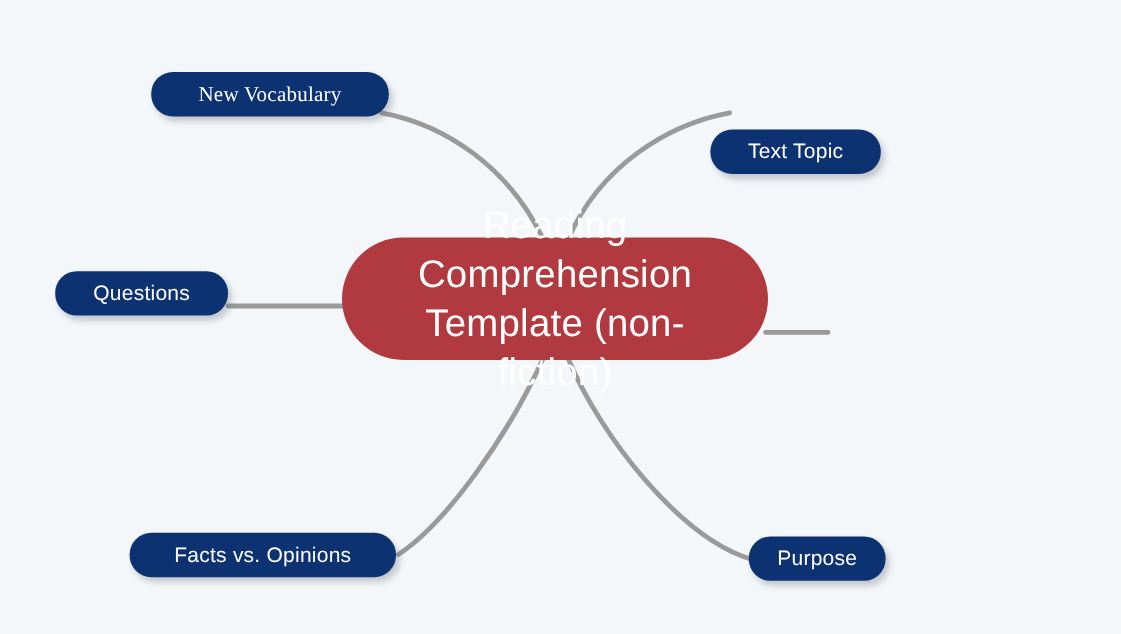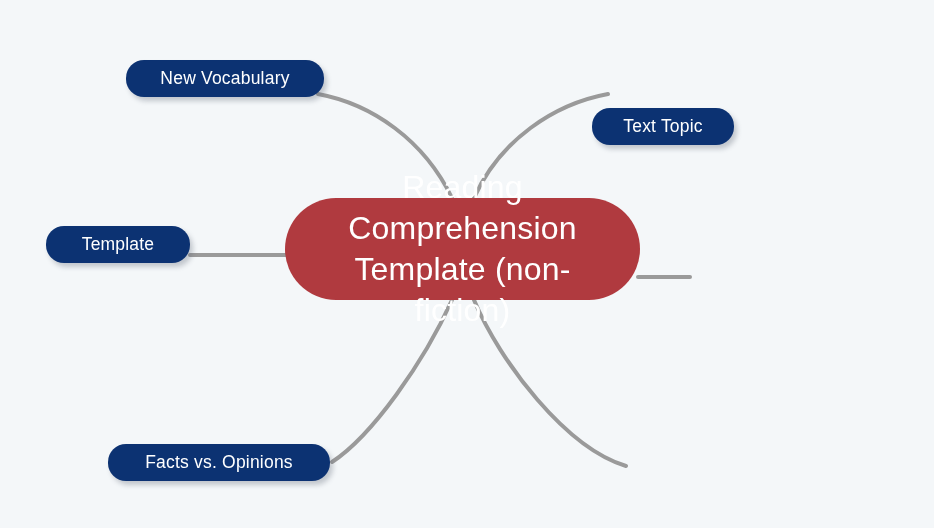--- a/index.html
+++ b/index.html
@@ -74,31 +74,34 @@
     </g>
   </svg>
 
   <div class="node node-central" style="left:285px; top:198px; width:355px; height:102px;">
     <span>
       <span class="central-text">Reading Comprehension</span>
       <span class="central-text">Template (non-fiction)</span>
     </span>
   </div>
 
-  <div class="node node-branch" style="left:126px; top:60px; width:198px; height:37px;">
+  <div class="node node-branch" style="left:126px; top:60px; width:198px; height:37px;font-family:Liberation Serif, serif;">
     <span>New Vocabulary</span>
   </div>
 
   <div class="node node-branch" style="left:592px; top:60px; width:142px; height:37px;margin-top:48px;">
     <span>Text Topic</span>
   </div>
 
   <div class="node node-branch" style="left:46px; top:226px; width:144px; height:37px;">
-    <span>Template</span>
+    <span>Questions</span>
   </div>
 
 
   <div class="node node-branch" style="left:108px; top:444px; width:222px; height:37px;text-align:right;">
     <span>Facts vs. Opinions</span>
   </div>
 
+  <div class="node node-branch" style="left:624px; top:447px; width:114px; height:37px;">
+    <span>Purpose</span>
+  </div>
 
 </div>
 
 </body></html>

